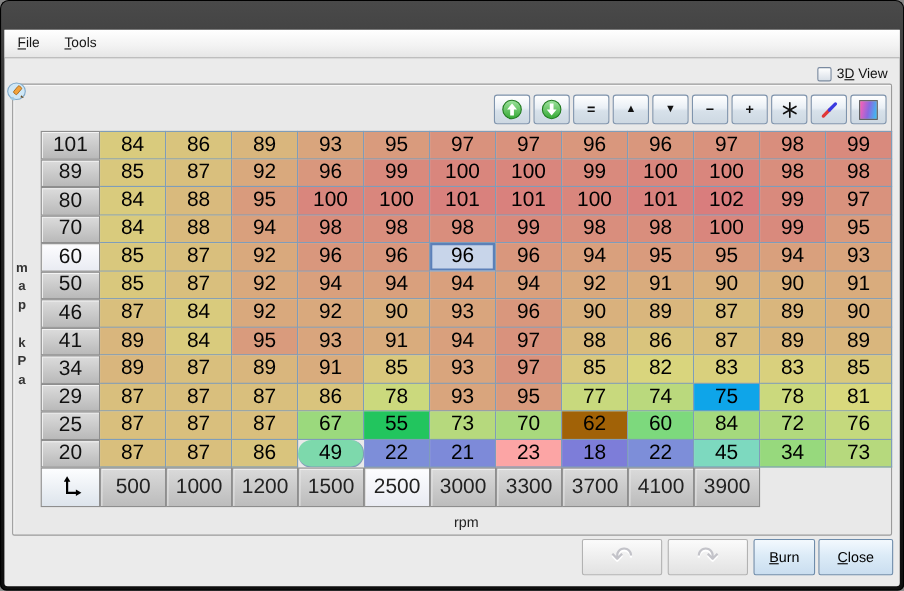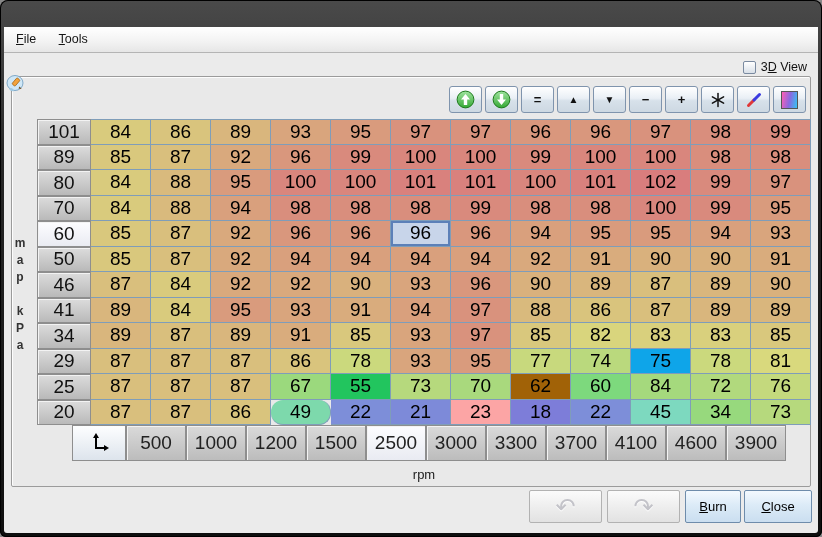--- a/index.html
+++ b/index.html
@@ -62,21 +62,21 @@
   .trow{display:flex;height:25.5px;}
   .rowhead{width:54px;display:flex;align-items:center;justify-content:center;
        font-size:19px;color:#111;background:linear-gradient(#dcdcdc,#b9b9b9);
        border:1px solid #8e8e8e;box-shadow:inset 1px 1px 0 #f3f3f3;cursor:pointer;}
   .rowhead.sel,.colhead.sel{background:linear-gradient(#fdfdff,#e9ebf2);}
   .cell{width:60px;display:flex;align-items:center;justify-content:center;
        font-size:19px;color:#000;border-right:1px solid #7f9db9;border-bottom:1px solid #7f9db9;cursor:cell;}
   .trow .cell:first-of-type{border-left:1px solid #7f9db9;}
   .tbl .trow:first-child .cell{border-top:1px solid #7f9db9;}
   .selcell{box-shadow:inset 0 0 0 2px #5c80b8;}
-  .hdrrow{display:flex;height:36px;margin-left:35px;}
+  .hdrrow{display:flex;height:36px;}
   .corner{width:54px;display:flex;align-items:center;justify-content:center;cursor:pointer;
        background:linear-gradient(#fdfeff,#dde4ec);border:1px solid #8e8e8e;}
   .colhead{width:60px;display:flex;align-items:center;justify-content:center;cursor:pointer;
        font-size:19px;color:#222;background:linear-gradient(#dadada,#bcbcbc);
        border:1px solid #8e8e8e;box-shadow:inset 1px 1px 0 #f3f3f3;}
   .xlabel{position:absolute;left:25px;top:390px;width:774px;text-align:center;
        font-size:13px;color:#222;}
   .ylabel{position:absolute;left:9px;top:208px;width:14px;text-align:center;
        font-size:12px;font-weight:bold;color:#333;line-height:17px;}
   
@@ -359,21 +359,20 @@
             </div>
             <div class="colhead">500</div>
             <div class="colhead">1000</div>
             <div class="colhead">1200</div>
             <div class="colhead">1500</div>
             <div class="colhead sel">2500</div>
             <div class="colhead">3000</div>
             <div class="colhead">3300</div>
             <div class="colhead">3700</div>
             <div class="colhead">4100</div>
-            <div class="colhead">4600</div>
             <div class="colhead">3900</div>
           </div>
         </div>
 
       <div class="xlabel">rpm</div>
     </div>
 
     <div class="ylabel" id="ylabel">
         <div>m</div>
         <div>a</div>

